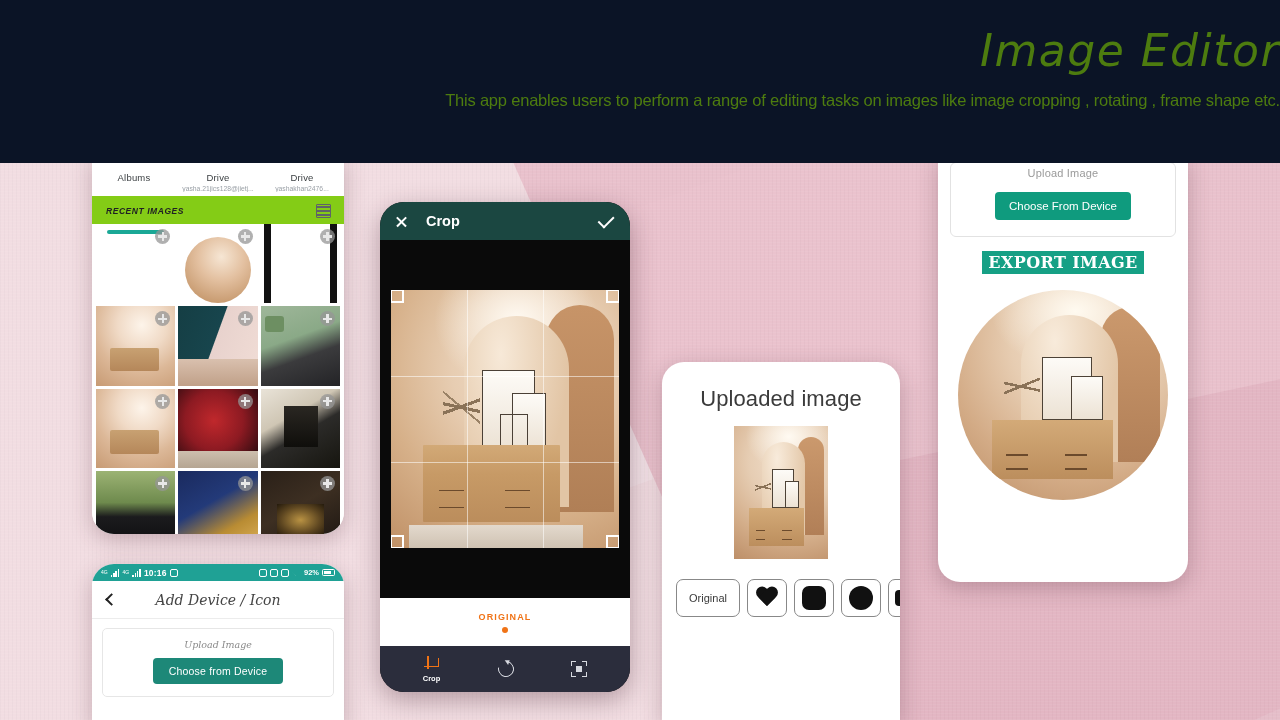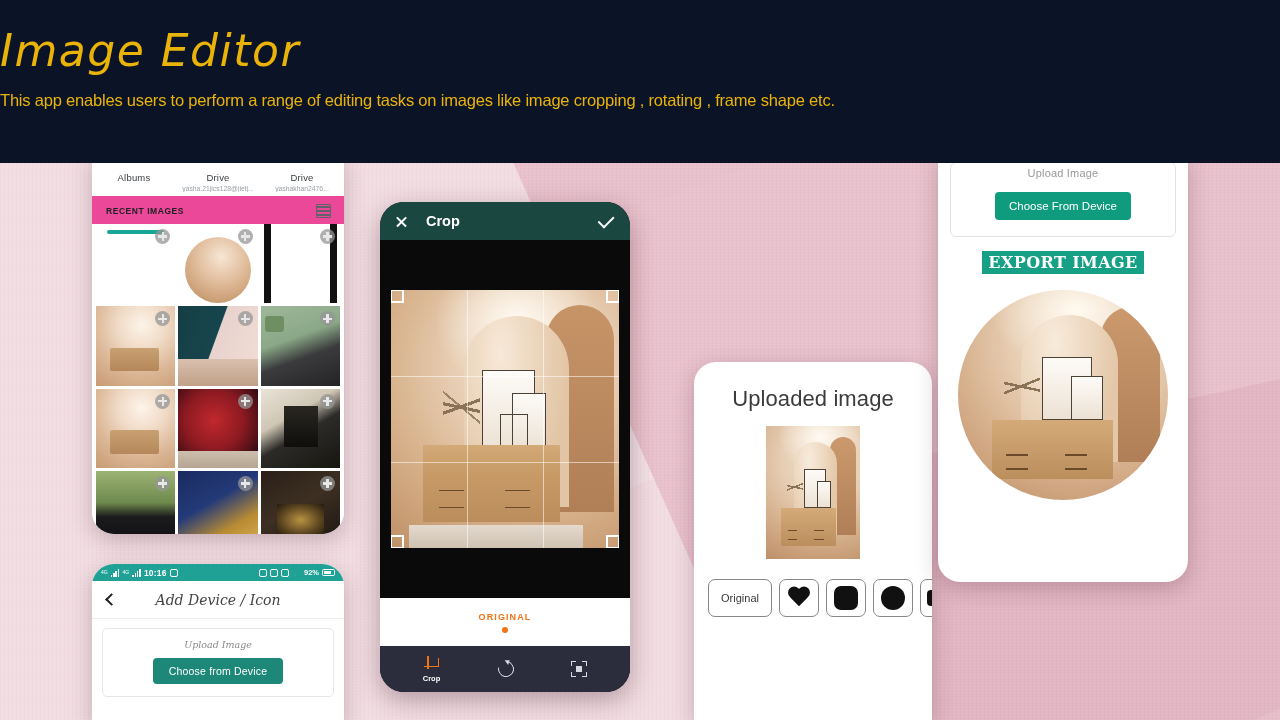--- a/index.html
+++ b/index.html
@@ -43,22 +43,22 @@
     background-image:
       repeating-linear-gradient(0deg, rgba(255,255,255,.05) 0 1px, transparent 1px 3px),
       repeating-linear-gradient(90deg, rgba(0,0,0,.018) 0 1px, transparent 1px 4px);
     pointer-events: none;
   }
 
   
   .header {
     position: absolute; left: 0; top: 0; width: 1280px; height: 163px;
     background: #0b1426;
-    color: #eab308;
-    text-align: left;
+    color: #4d7c0f;
+    text-align: right;
     z-index: 50;
     padding-top: 26px;
   }
   .header-title {
     font-family: "DejaVu Sans", sans-serif;
     font-size: 44px;
     font-weight: 400;
     font-style: italic;
     letter-spacing: 1.5px;
     line-height: 1.15;
@@ -92,21 +92,21 @@
   }
   .gal-tab-ind { position: absolute; top: 0; height: 3px; background: #4d90fe; }
   .gal-sources {
     display: flex; padding: 8px 0 4px; background: #fff;
   }
   .gal-src { flex: 1; text-align: center; }
   .gal-src-name { font-size: 9.5px; color: #3c4043; letter-spacing: .2px; }
   .gal-src-mail { font-size: 6.8px; color: #9aa0a6; margin-top: 2px; white-space: nowrap; overflow: hidden; }
   .gal-recent-row {
     display: flex; align-items: center; justify-content: space-between;
-    padding: 9px 14px 7px; background: #ec4899;
+    padding: 9px 14px 7px; background: #84cc16; font-style: italic;
   }
   .gal-recent-label { font-size: 8.5px; font-weight: 700; color: #202124; letter-spacing: .55px; }
   .gal-list-icon { width: 13px; height: 12px; position: relative; }
   .gal-list-icon i {
     position: absolute; left: 0; right: 0; height: 1.6px; background: #5f6368;
   }
   .gal-list-icon i:nth-child(1){ top:1px } .gal-list-icon i:nth-child(2){ top:5px } .gal-list-icon i:nth-child(3){ top:9px }
   .gal-list-icon::before {
     content:''; position:absolute; inset:-1px -1px; border:1.3px solid #5f6368; border-radius:1px;
   }
@@ -377,21 +377,21 @@
   .ic-fit i { position:absolute; width:5px; height:5px; border:1.7px solid #d7d9e0; }
   .ic-fit i:nth-child(1){ left:0; top:0; border-right:none; border-bottom:none; }
   .ic-fit i:nth-child(2){ right:0; top:0; border-left:none; border-bottom:none; }
   .ic-fit i:nth-child(3){ left:0; bottom:0; border-right:none; border-top:none; }
   .ic-fit i:nth-child(4){ right:0; bottom:0; border-left:none; border-top:none; }
   .ic-fit span { position:absolute; left:5px; top:5px; width:6px; height:6px; background:#d7d9e0; }
 
   
   #phone-uploaded {
     left: 662px; top: 362px; width: 238px; height: 358px;
-    border-radius: 22px 22px 0 0; background: #fff; margin-left: 32px;
+    border-radius: 22px 22px 0 0; background: #fff;
   }
   .up-title {
     text-align: center; font-size: 22px; color: #3b3b3b;
     padding: 24px 0 14px; letter-spacing: .1px;
   }
   .up-photo-wrap { display: flex; justify-content: center; }
   .up-photo {
     position: relative; width: 94px; height: 133px; overflow: hidden;
     background:
       radial-gradient(ellipse 70% 40% at 58% 8%, #fffaf2 0%, rgba(255,250,242,0) 65%),

